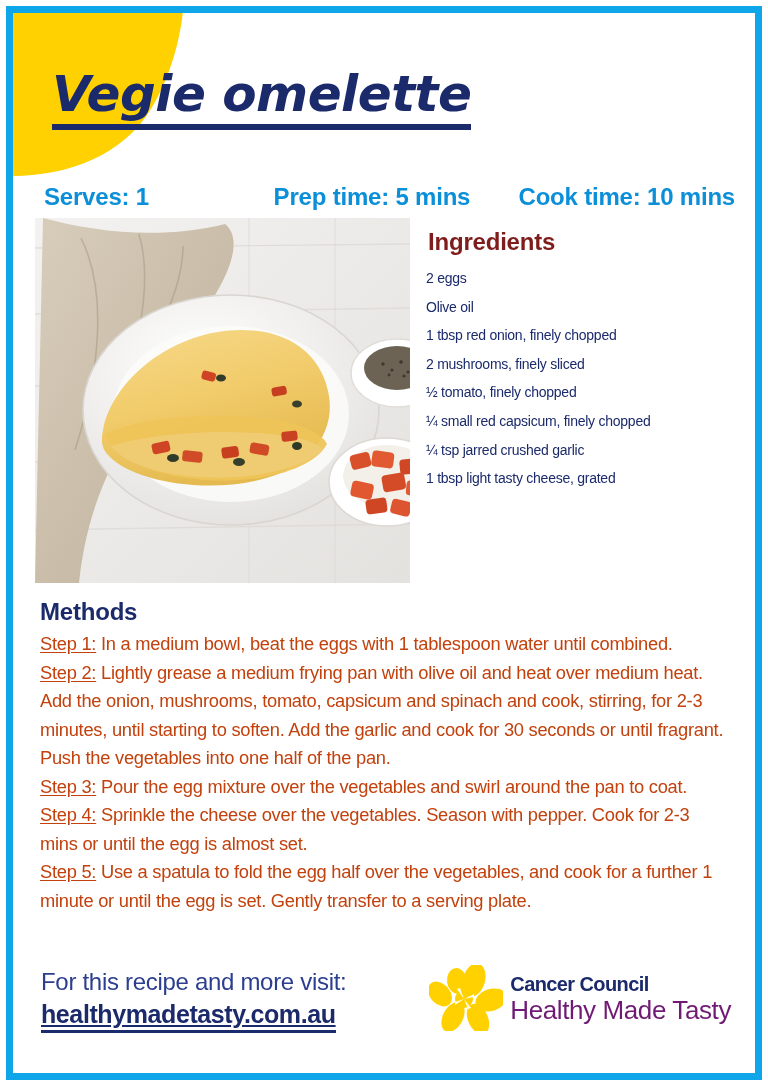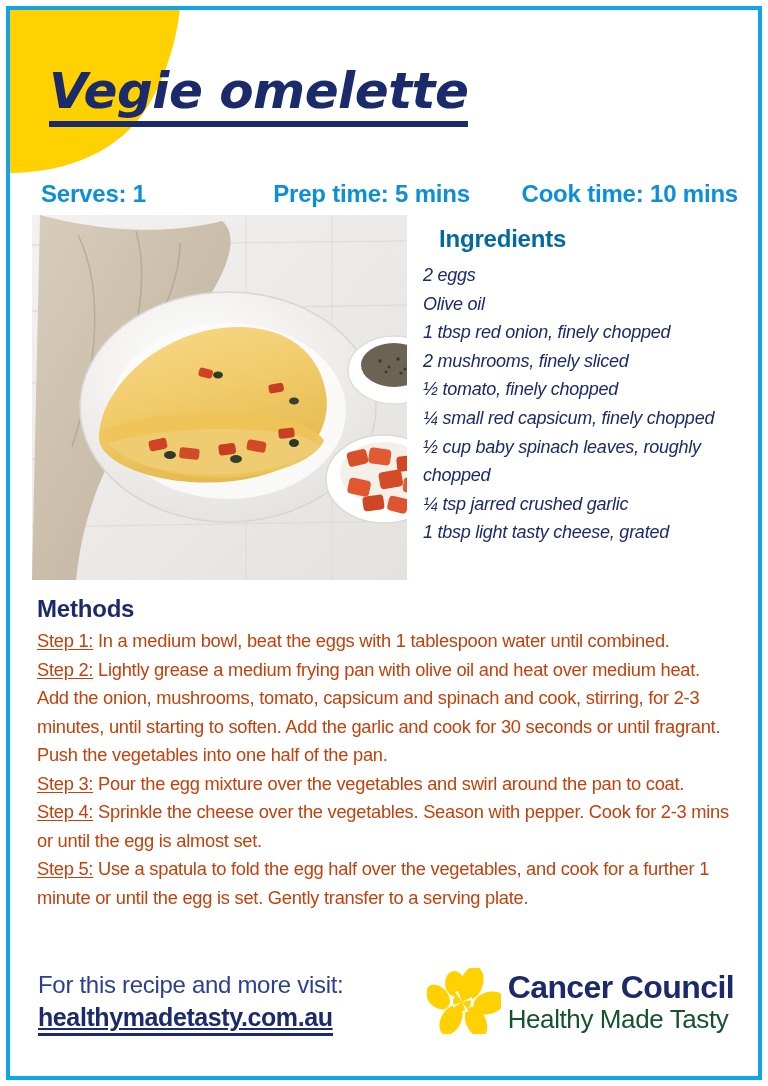--- a/index.html
+++ b/index.html
@@ -14,21 +14,21 @@
     box-sizing:border-box;
     width:768px;height:1086px;
     padding:6px;
     background:#ffffff;
     overflow:hidden;
   }
   .card-inner{
     position:relative;
     box-sizing:border-box;
     width:100%;height:100%;
-    border:4px solid #0ea5e9;
+    border:7px solid #0ea5e9;
     background:#ffffff;
     overflow:hidden;
   }
 
   
   .petal{
     position:absolute;
     left:-2px;top:-2px;
     width:172px;height:165px;
     overflow:hidden;
@@ -89,36 +89,35 @@
     background:#efeeec;
   }
   .photo svg{display:block;width:375px;height:365px;}
 
   .ingredients{
     flex:1 1 auto;
     padding-left:16px;
     padding-top:10px;
   }
   .section-heading{
-    margin:0 0 8px 16px;
+    margin:0 0 8px 2px;
     font-size:24px;
     font-weight:bold;
-    color:#0369a1;
+    color:#7f1d1d;
     letter-spacing:-0.2px;
   }
   .ing-list{
     list-style:none;
     margin:0;padding:0;
   }
   .ing-list li{
-    font-size:18px;
+    font-size:14px;
     line-height:28.6px;
     color:#1b2a6b;
     letter-spacing:-0.25px;
-    font-style:italic;
   }
 
   
   .methods{
     position:absolute;
     left:27px;right:24px;top:585px;
     z-index:2;
   }
   .methods h2{
     margin:0 0 4px 0;
@@ -168,30 +167,30 @@
   }
   .logo{
     display:flex;
     align-items:center;
     padding-bottom:4px;
   }
   .logo-mark{flex:0 0 auto;margin-right:7px;}
   .logo-mark svg{display:block;}
   .logo-text{line-height:1;}
   .logo-line1{
-    font-size:32px;
+    font-size:20px;
     font-weight:bold;
     color:#1b2a6b;
     letter-spacing:-0.6px;
     display:block;
   }
   .logo-line2{
     font-size:26px;
     font-weight:normal;
-    color:#14532d;
+    color:#701a75;
     letter-spacing:-0.4px;
     display:block;
     margin-top:3px;
   }
 </style>
 </head>
 <body>
 
 <div class="card">
   <div class="card-inner">
@@ -309,21 +308,20 @@
 
       <div class="ingredients">
         <h2 class="section-heading">Ingredients</h2>
         <ul class="ing-list">
           <li>2 eggs</li>
           <li>Olive oil</li>
           <li>1 tbsp red onion, finely chopped</li>
           <li>2 mushrooms, finely sliced</li>
           <li>½ tomato, finely chopped</li>
           <li>¼ small red capsicum, finely chopped</li>
-          <li>½ cup baby spinach leaves, roughly chopped</li>
           <li>¼ tsp jarred crushed garlic</li>
           <li>1 tbsp light tasty cheese, grated</li>
         </ul>
       </div>
     </div>
 
     <div class="methods">
       <h2>Methods</h2>
 
       <p class="step">

